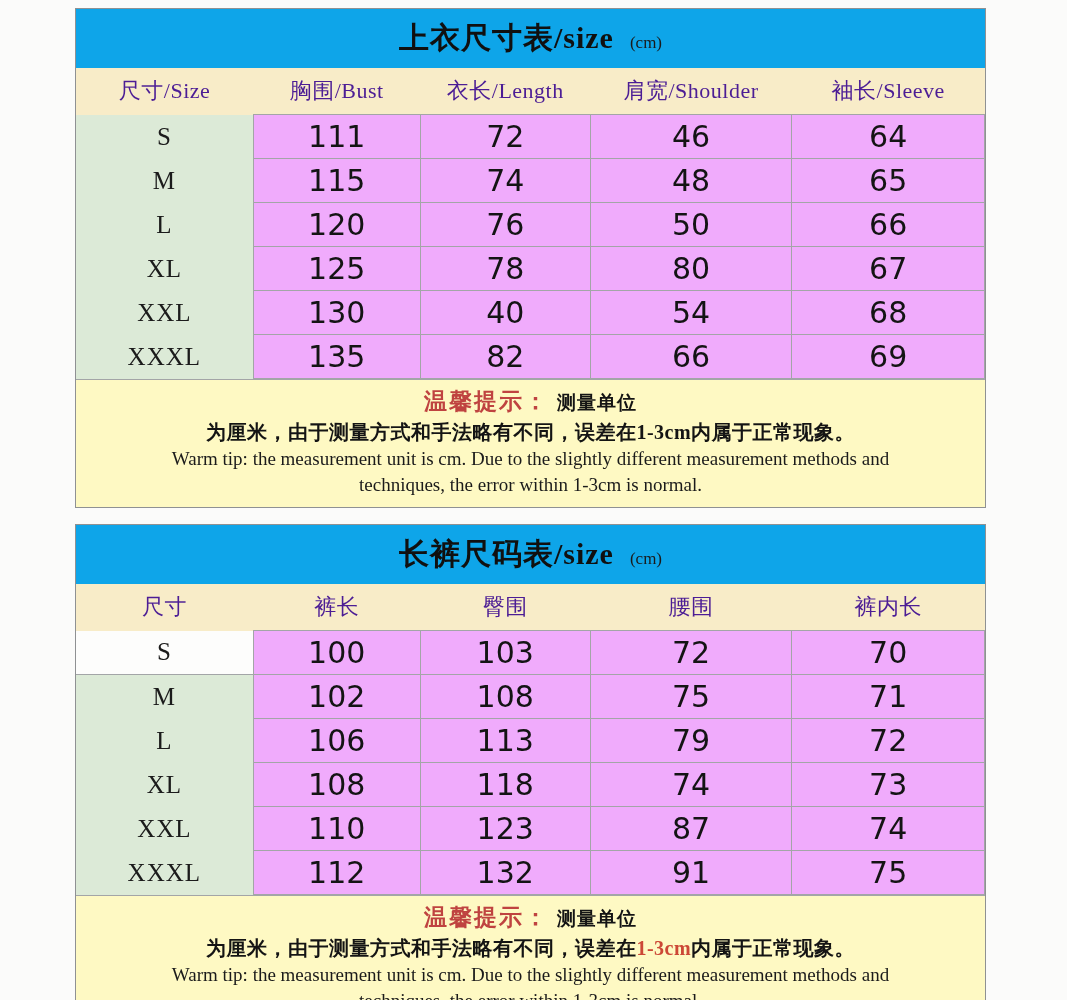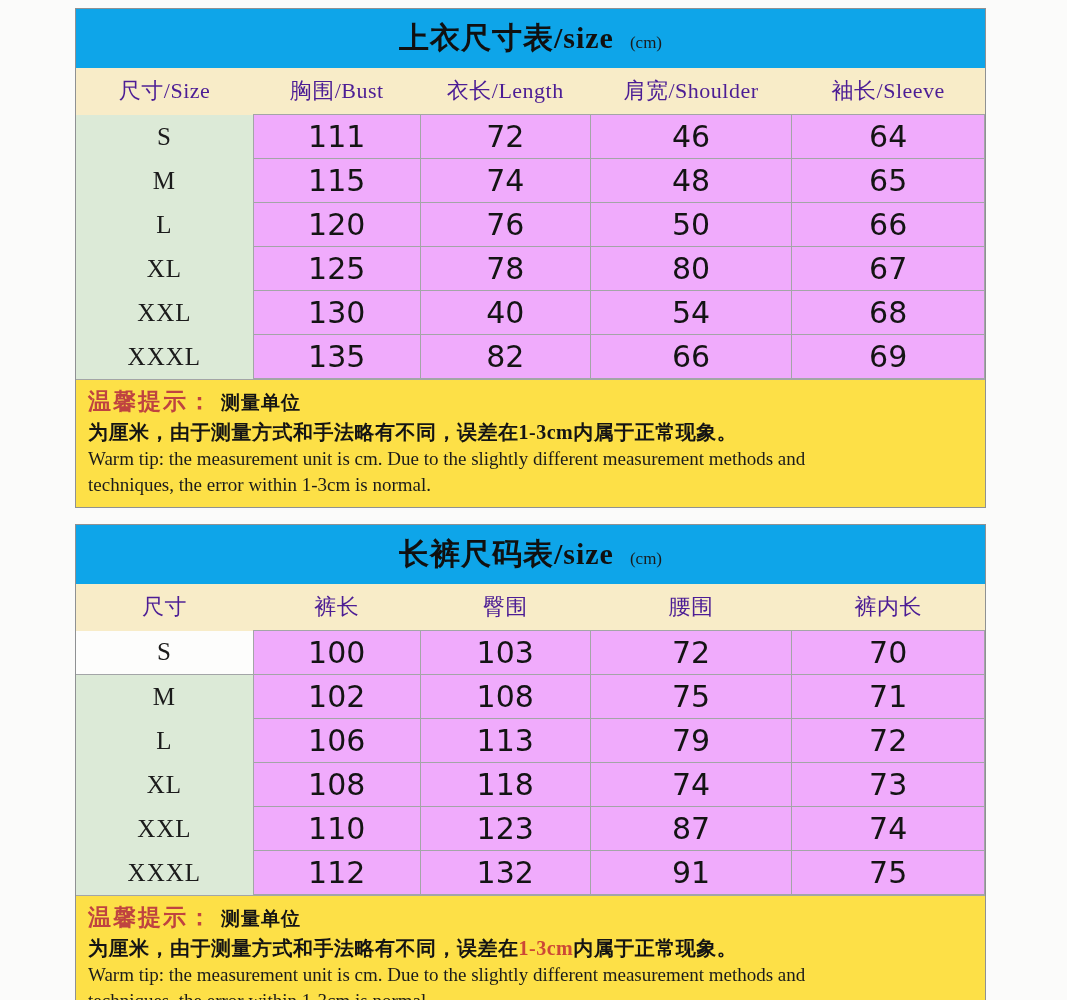--- a/index.html
+++ b/index.html
@@ -61,21 +61,22 @@
     letter-spacing:1px;
   }
   
   #block-bottom tbody tr:first-child td.size-cell{
     background:#fdfdfc;
     border-bottom:1px solid #a3a5a7;
   }
 
   .note{
     border-top:1px solid #a3a5a7;
-    background:#fde047;
+    background:#fef9c3;
+    text-align:center;
     padding:7px 12px 9px;
   }
   .note-line1{line-height:30px;}
   .tip-label{
     color:#bf4340;font-size:23px;font-weight:bold;letter-spacing:2px;
   }
   .tip-rest{
     color:#141414;font-size:19px;font-weight:bold;margin-left:8px;letter-spacing:1px;
   }
   .note-zh{

